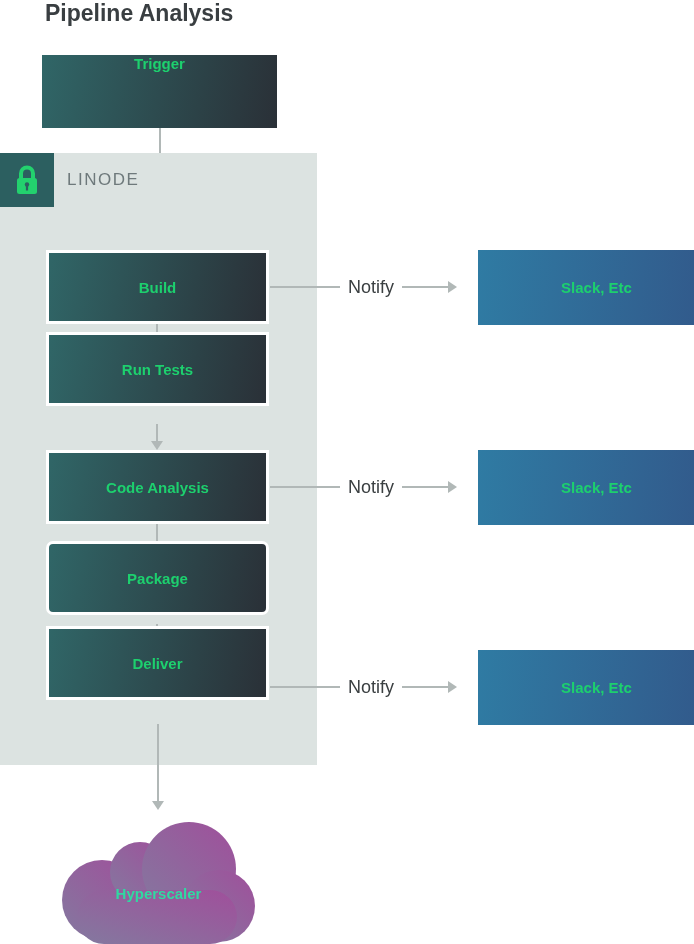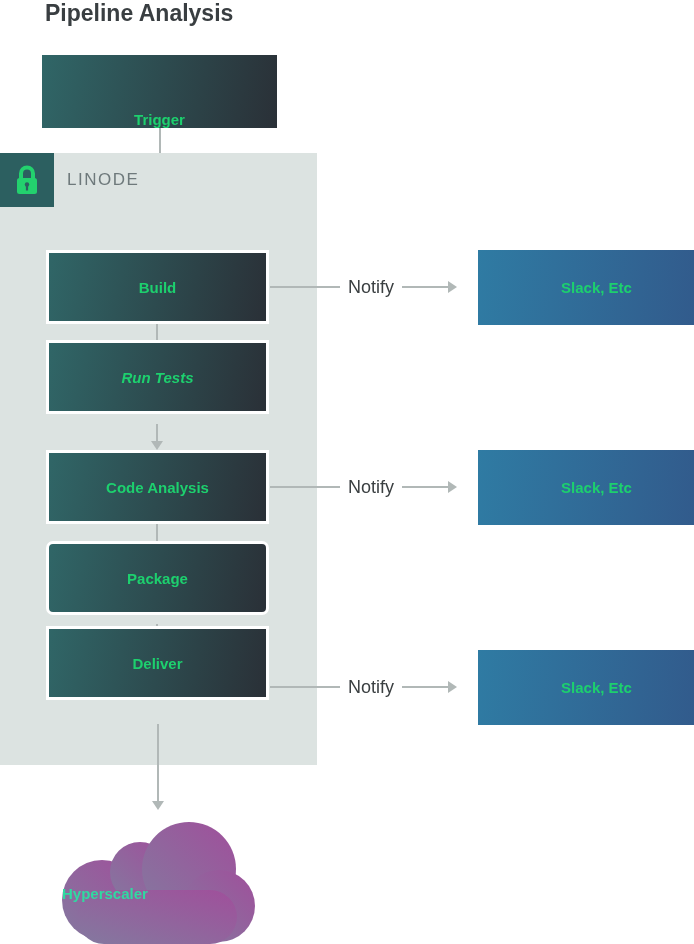--- a/index.html
+++ b/index.html
@@ -26,21 +26,21 @@
   .step{
     position:absolute;left:46px;width:223px;height:74px;box-sizing:border-box;
     border:3px solid #ffffff;
     background:linear-gradient(100deg,#306667,#2a3037);
     display:flex;align-items:center;justify-content:center;
   }
   .step-label{font-size:15px;font-weight:bold;color:#1dd06e;}
   .trigger{
     position:absolute;left:42px;top:55px;width:235px;height:73px;
     background:linear-gradient(100deg,#306667,#2a3037);
-    display:flex;align-items:flex-end;justify-content:center;
+    display:flex;align-items:flex-start;justify-content:center;
   }
   
   .slack{
     position:absolute;left:478px;width:237px;height:75px;
     background:linear-gradient(95deg,#2f7ba3,#32588a);
     display:flex;align-items:center;justify-content:center;
   }
   
   .varrow{position:absolute;width:2px;background:#b1b8b7;}
   .varrow .vhead{
@@ -57,21 +57,21 @@
   .notify-label{font-size:18px;color:#3a3f41;flex:none;}
   .notify-arrow{position:relative;flex:1;height:2px;background:#b1b8b7;margin-right:9px;}
   .notify-arrow .hhead{
     position:absolute;right:-9px;top:-5px;width:0;height:0;
     border-top:6px solid transparent;border-bottom:6px solid transparent;
     border-left:9px solid #b1b8b7;
   }
   
   .cloud-wrap{position:absolute;left:62px;top:822px;width:193px;height:122px;}
   .cloud-label{
-    position:absolute;left:0;top:63px;width:100%;
+    position:absolute;left:0;top:63px;width:100%;text-align:center;
     font-size:15px;font-weight:bold;color:#30d9a1;
   }
 </style>
 </head>
 <body>
 
 <div class="page">
 
   <div class="title">Pipeline Analysis</div>
 
@@ -94,21 +94,21 @@
   </div>
   <div class="linode-label">LINODE</div>
 
   <div class="step" style="top:250px;">
     <span class="step-label">Build</span>
   </div>
   <div class="varrow" style="left:156px;top:324px;height:17px;">
     <div class="vhead"></div>
   </div>
 
-  <div class="step" style="top:340px;font-style:italic;">
+  <div class="step" style="top:332px;">
     <span class="step-label">Run Tests</span>
   </div>
   <div class="varrow" style="left:156px;top:424px;height:17px;">
     <div class="vhead"></div>
   </div>
 
   <div class="step" style="top:450px;">
     <span class="step-label">Code Analysis</span>
   </div>
   <div class="varrow" style="left:156px;top:524px;height:17px;">

